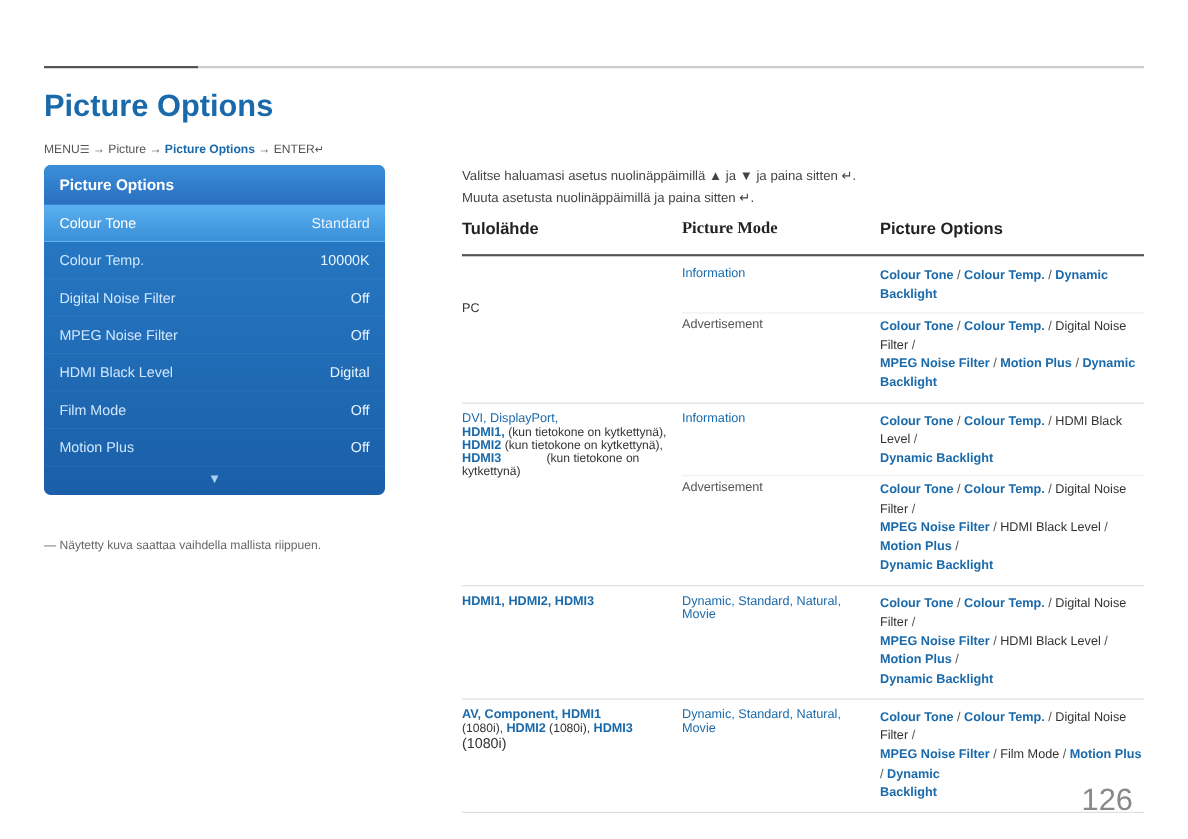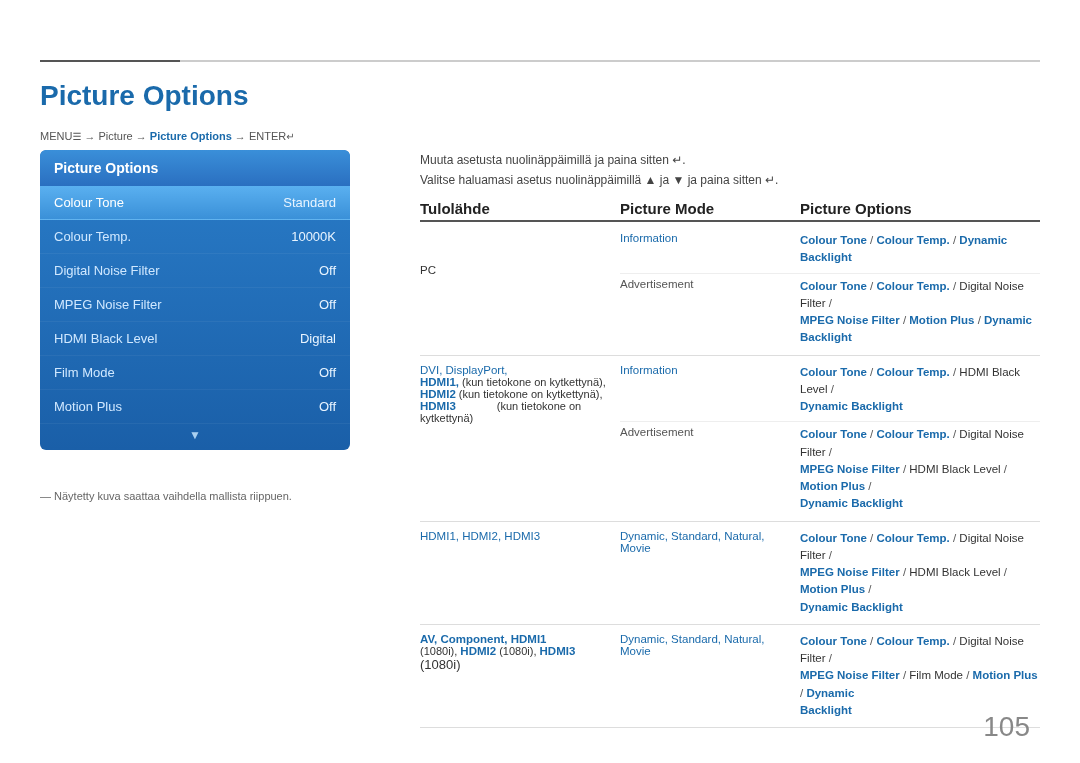--- a/index.html
+++ b/index.html
@@ -103,25 +103,25 @@
     .table-section {
       position: absolute;
       top: 200px;
       left: 420px;
       right: 40px;
     }
 
     .table-header {
       display: flex;
       border-bottom: 2px solid #555;
-      padding-bottom: 3px;
+      padding-bottom: 14px;
       margin-bottom: 2px;
     }
     .col-tulolahde { width: 200px; }
-    .col-picturemode { width: 180px; }
+    .col-picturemode { width: 180px; font-family: Liberation Serif, serif; }
     .col-pictureoptions { flex: 1; }
 
     .th-label {
       font-size: 15px;
       font-weight: bold;
       color: #222;
     }
 
     .table-row {
       display: flex;
@@ -180,22 +180,22 @@
   <span>MENU<span style="font-size:10px;">☰</span></span>
   <span> → </span>
   <span>Picture</span>
   <span> → </span>
   <span style="color:#1a6aab;font-weight:bold;">Picture Options</span>
   <span> → </span>
   <span>ENTER<span style="font-size:10px;">↵</span></span>
 </div>
 
 <div class="instructions">
+  <div>Valitse haluamasi asetus nuolinäppäimillä ▲ ja ▼ ja paina sitten ↵.</div>
   <div>Muuta asetusta nuolinäppäimillä ja paina sitten ↵.</div>
-  <div>Valitse haluamasi asetus nuolinäppäimillä ▲ ja ▼ ja paina sitten ↵.</div>
 </div>
 
 <div class="menu-panel">
   <div class="menu-panel-title">Picture Options</div>
 
   <div class="menu-item active">
     <span class="item-label">Colour Tone</span>
     <span class="item-value">Standard</span>
   </div>
   <div class="menu-item">
@@ -286,21 +286,21 @@
           <span class="opt-blue">Colour Tone</span><span class="opt-separator"> / </span><span class="opt-blue">Colour Temp.</span><span class="opt-separator"> / </span><span class="opt-normal">Digital Noise Filter</span><span class="opt-separator"> / </span><br>
           <span class="opt-blue">MPEG Noise Filter</span><span class="opt-separator"> / </span><span class="opt-normal">HDMI Black Level</span><span class="opt-separator"> / </span><span class="opt-blue">Motion Plus</span><span class="opt-separator"> / </span><br>
           <span class="opt-blue">Dynamic Backlight</span>
         </div>
       </div>
     </div>
   </div>
 
   <div class="table-row">
     <div class="cell-tulolahde">
-      <span style="color:#1a6aab;font-weight:normal;">HDMI1, HDMI2, HDMI3</span>
+      <span style="color:#1a6aab;font-weight:bold;">HDMI1, HDMI2, HDMI3</span>
     </div>
     <div style="flex:1; display:flex;">
       <div class="cell-picturemode">
         <span style="color:#1a6aab;">Dynamic, Standard, Natural,</span><br>
         <span style="color:#1a6aab;">Movie</span>
       </div>
       <div class="cell-pictureoptions">
         <span class="opt-blue">Colour Tone</span><span class="opt-separator"> / </span><span class="opt-blue">Colour Temp.</span><span class="opt-separator"> / </span><span class="opt-normal">Digital Noise Filter</span><span class="opt-separator"> / </span><br>
         <span class="opt-blue">MPEG Noise Filter</span><span class="opt-separator"> / </span><span class="opt-normal">HDMI Black Level</span><span class="opt-separator"> / </span><span class="opt-blue">Motion Plus</span><span class="opt-separator"> / </span><br>
         <span class="opt-blue">Dynamic Backlight</span>
@@ -322,13 +322,13 @@
       <div class="cell-pictureoptions">
         <span class="opt-blue">Colour Tone</span><span class="opt-separator"> / </span><span class="opt-blue">Colour Temp.</span><span class="opt-separator"> / </span><span class="opt-normal">Digital Noise Filter</span><span class="opt-separator"> / </span><br>
         <span class="opt-blue">MPEG Noise Filter</span><span class="opt-separator"> / </span><span class="opt-normal">Film Mode</span><span class="opt-separator"> / </span><span class="opt-blue">Motion Plus</span><span class="opt-separator"> / </span><span class="opt-blue">Dynamic</span><br>
         <span class="opt-blue">Backlight</span>
       </div>
     </div>
   </div>
 
 </div>
 
-<div class="page-number">105</div>
+<div class="page-number">126</div>
 
 </body></html>

